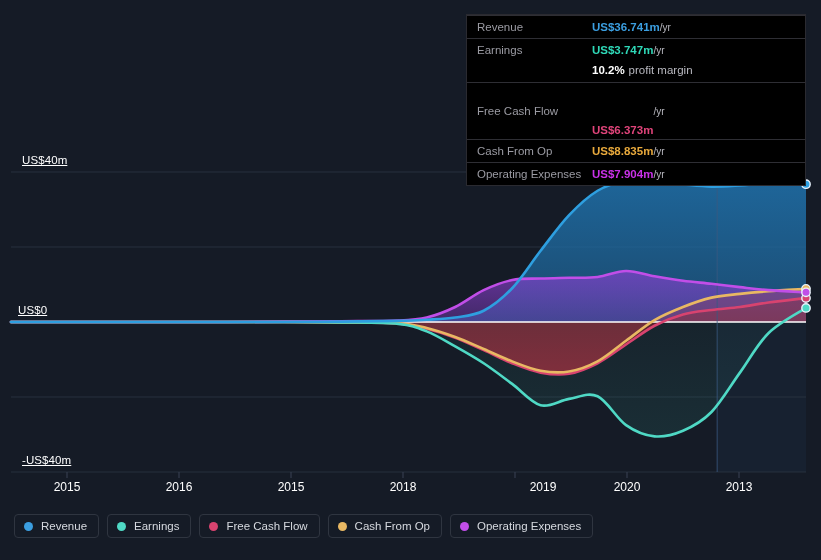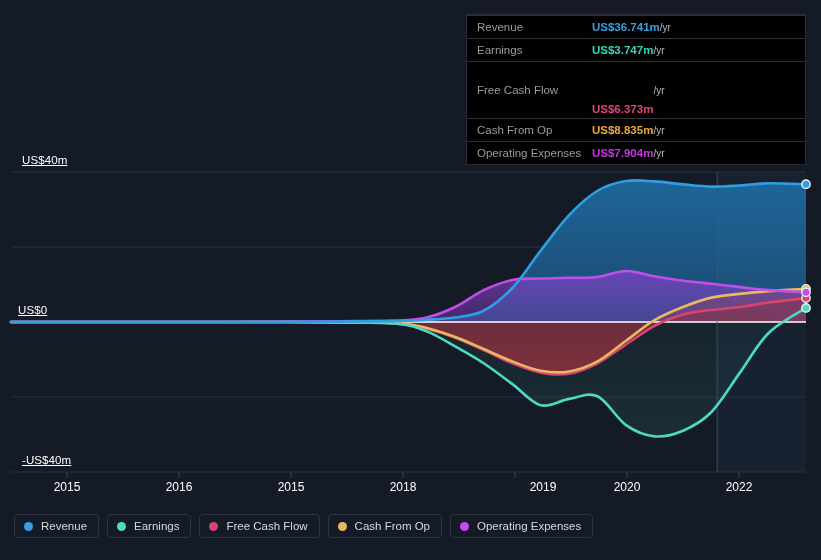--- a/index.html
+++ b/index.html
@@ -190,35 +190,40 @@
   <div class="y-label y-zero">US$0</div>
   <div class="y-label y-bot">-US$40m</div>
 
   <div id="x-axis">
       <div class="x-label" style="left: 67px;">2015</div>
       <div class="x-label" style="left: 179px; text-align: center;">2016</div>
       <div class="x-label" style="left: 291px;">2015</div>
       <div class="x-label" style="left: 403px;">2018</div>
       <div class="x-label" style="left: 515px; margin-left: 28px;">2019</div>
       <div class="x-label" style="left: 627px;">2020</div>
-      <div class="x-label" style="left: 739px;">2022</div>
+      <div class="x-label" style="left: 739px;">2013</div>
     </div>
 
   <div id="tooltip">
     <div id="tooltip-rows">
         <div class="tt-row">
           <span class="tt-name">Revenue</span>
           <span class="tt-val" style="color: rgb(59, 158, 224);">US$36.741m</span>
           <span class="tt-unit">/yr</span>
         </div>
         <div class="tt-row">
           <span class="tt-name">Earnings</span>
           <span class="tt-val" style="color: rgb(47, 217, 184);">US$3.747m</span>
           <span class="tt-unit">/yr</span>
         </div>
+        <div class="tt-row tt-sub">
+          <span class="tt-name"></span>
+          <span class="tt-margin-val">10.2%</span>
+          <span class="tt-margin-txt">profit margin</span>
+        </div>
         <div class="tt-row">
           <span class="tt-name">Free Cash Flow</span>
           <span class="tt-val" style="color: rgb(224, 68, 122); margin-top: 38px;">US$6.373m</span>
           <span class="tt-unit">/yr</span>
         </div>
         <div class="tt-row">
           <span class="tt-name">Cash From Op</span>
           <span class="tt-val" style="color: rgb(232, 169, 60);">US$8.835m</span>
           <span class="tt-unit">/yr</span>
         </div>

